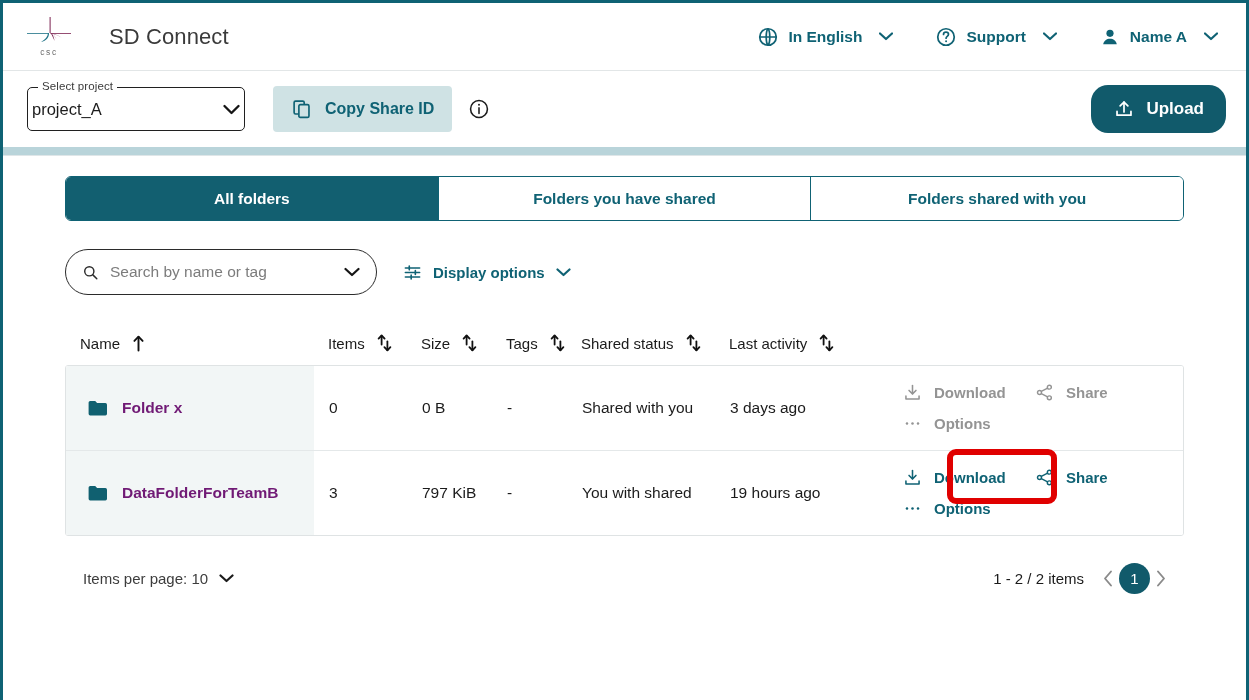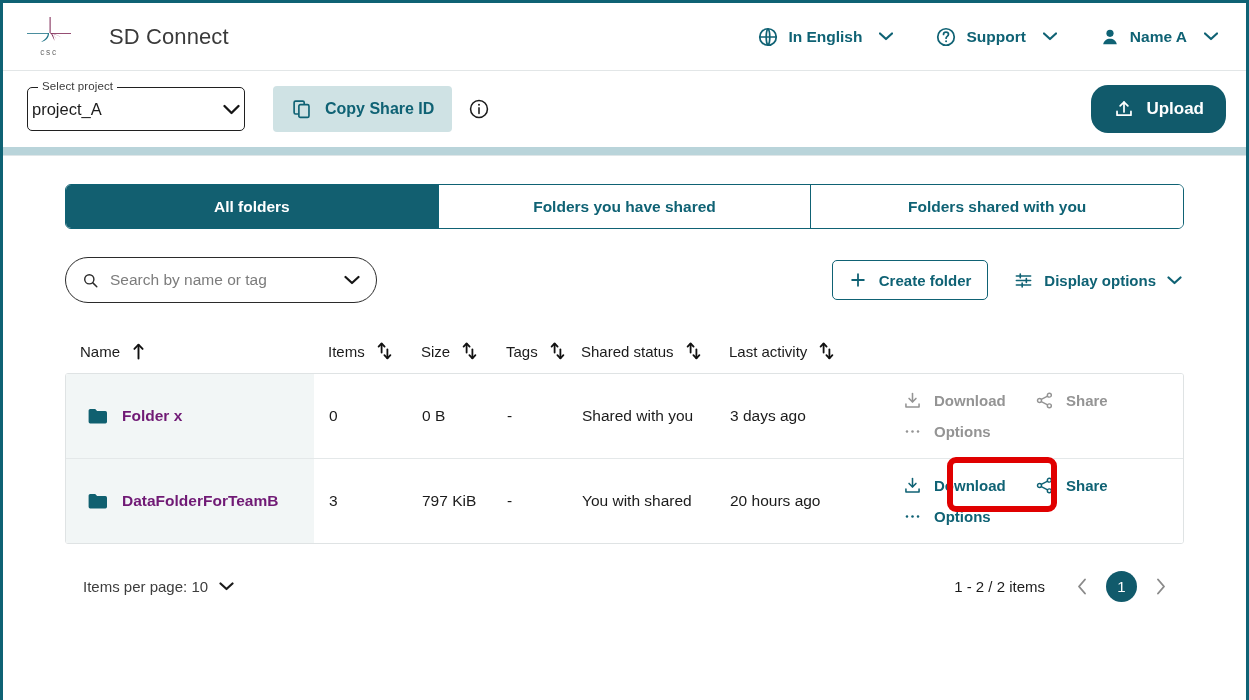--- a/index.html
+++ b/index.html
@@ -154,21 +154,21 @@
     height: 8px;
     background: #b9d4da;
   }
   .toolbar-sep-shadow {
     height: 1px;
     background: #dfe6e8;
   }
 
   
   .tabs {
-    margin: 28px 62px 0 62px;
+    margin: 20px 62px 0 62px;
     display: flex;
     height: 45px;
     border-radius: 6px;
     overflow: hidden;
     border: 1.6px solid #0f6274;
     box-sizing: border-box;
   }
   .tab {
     flex: 1;
     display: flex;
@@ -342,21 +342,21 @@
     align-items: center;
     gap: 11px;
     font-size: 15px;
     color: #3d3d3d;
     cursor: pointer;
   }
   .pager {
     margin-left: auto;
     display: flex;
     align-items: center;
-    gap: 18px;
+    gap: 5px;
   }
   .pgcount {
     font-size: 15px;
     color: #1b1b1b;
     margin-right: 14px;
   }
   .pgarrow {
     color: #8a8a8a;
     cursor: pointer;
     display: flex;
@@ -518,28 +518,20 @@
         </svg>
       </span>
       <span class="search-ph">Search by name or tag</span>
       <span class="icon search-chev">
         <svg width="16" height="10" viewBox="0 0 16 10" fill="none" stroke="#151515" stroke-width="2.2" stroke-linecap="round" stroke-linejoin="round">
             <path d="M1.5 2 L8 8 L14.5 2"></path>
           </svg>
       </span>
     </div>
 
-    <div class="create-btn">
-      <span class="icon">
-        <svg width="18" height="18" viewBox="0 0 20 20" fill="none" stroke="#0f6274" stroke-width="2" stroke-linecap="round">
-            <path d="M10 3.5v13M3.5 10h13"></path>
-          </svg>
-      </span>
-      <span>Create folder</span>
-    </div>
 
     <div class="display-opts">
       <span class="icon">
         <svg width="19" height="19" viewBox="0 0 20 20" fill="none" stroke="#0f6274" stroke-width="1.7" stroke-linecap="round">
           <path d="M2.5 5.2h15M2.5 10h15M2.5 14.8h15"></path>
           <path d="M6.6 3.2v4M13 8v4M8.6 12.8v4"></path>
         </svg>
       </span>
       <span>Display options</span>
       <span class="icon">
@@ -678,21 +670,21 @@
             <svg width="20" height="17" viewBox="0 0 20 17" fill="#106070">
               <path d="M0.6 2.6a1.6 1.6 0 0 1 1.6-1.6h5l1.9 2.1h8.3a1.6 1.6 0 0 1 1.6 1.6v9.1a1.6 1.6 0 0 1-1.6 1.6H2.2a1.6 1.6 0 0 1-1.6-1.6z"></path>
             </svg>
           </span>
           <span>DataFolderForTeamB</span>
         </div>
         <div class="cell c-items">3</div>
         <div class="cell c-size">797 KiB</div>
         <div class="cell c-tags">-</div>
         <div class="cell c-status">You with shared</div>
-        <div class="cell c-act">20 hours ago</div>
+        <div class="cell c-act">19 hours ago</div>
 
         <div class="row-actions">
           <div class="act enabled act-dl">
             <span class="icon">
               <svg width="19" height="19" viewBox="0 0 22 22" fill="none" stroke="#0f6274" stroke-width="1.8" stroke-linecap="round" stroke-linejoin="round">
                 <path d="M11 2.8v9.6"></path>
                   <path d="M7 8.6 L11 12.6 L15 8.6"></path>
                   <path d="M3.4 15.2v3.4h15.2v-3.4"></path>
               </svg>
             </span>

